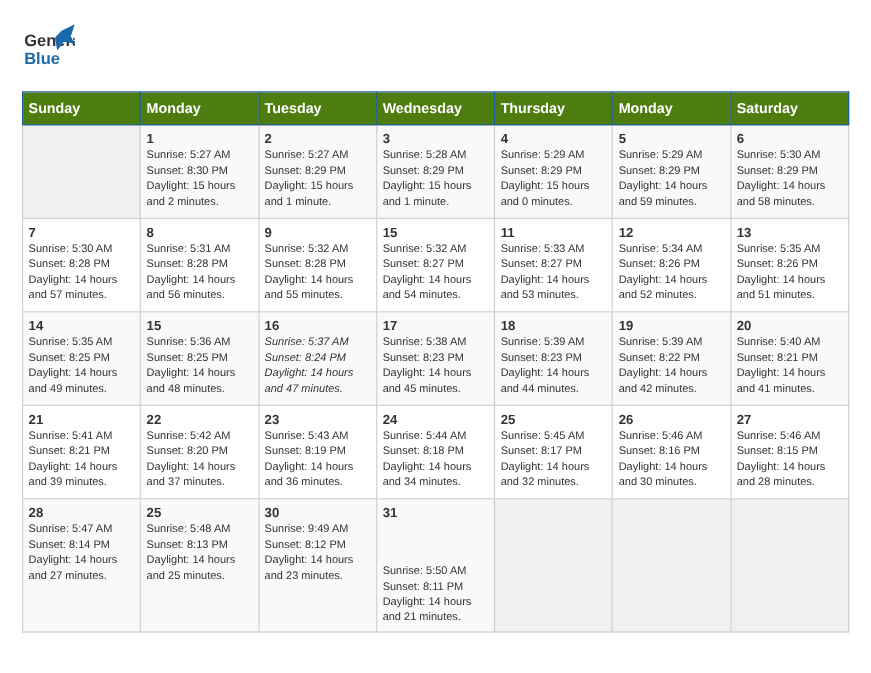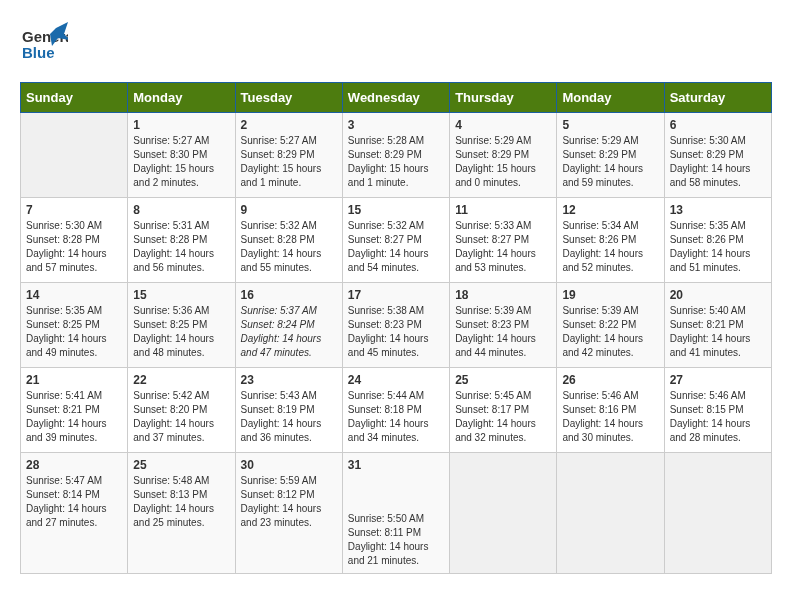--- a/index.html
+++ b/index.html
@@ -314,21 +314,21 @@
         </td>
         <td>
           <span class="day-number">25</span>
           <div class="day-info" style="white-space: pre-line;">Sunrise: 5:48 AM
 Sunset: 8:13 PM
 Daylight: 14 hours
 and 25 minutes.</div>
         </td>
         <td>
           <span class="day-number">30</span>
-          <div class="day-info" style="white-space: pre-line;">Sunrise: 5:59 AM
+          <div class="day-info" style="white-space: pre-line;">Sunrise: 9:49 AM
 Sunset: 8:12 PM
 Daylight: 14 hours
 and 23 minutes.</div>
         </td>
         <td>
           <span class="day-number">31</span>
           <div class="day-info" style="white-space: pre-line; margin-top: 40px;">Sunrise: 5:50 AM
 Sunset: 8:11 PM
 Daylight: 14 hours
 and 21 minutes.</div>

